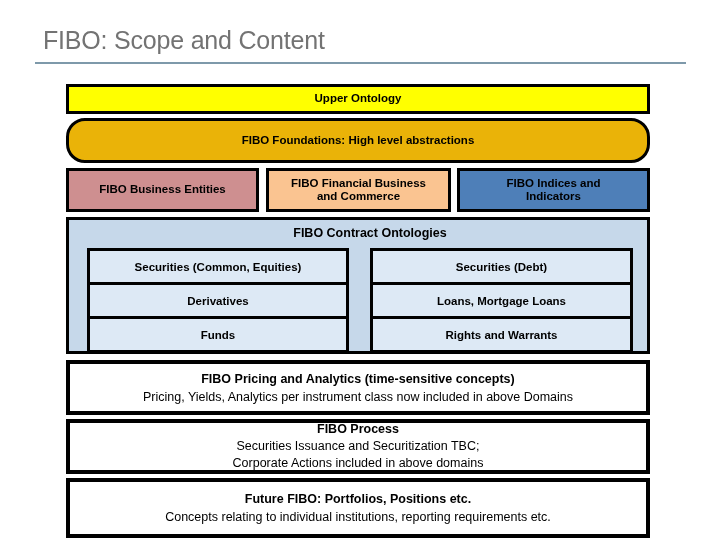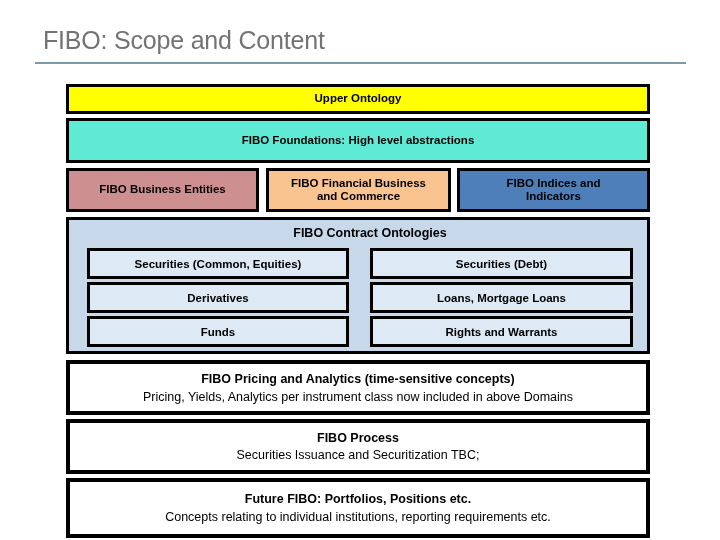--- a/index.html
+++ b/index.html
@@ -24,21 +24,21 @@
   .dom-3{left:457px;top:168px;width:193px;height:44px;padding:12px 30px;}
   .contract{
     position:absolute;box-sizing:border-box;border:3px solid #000;
     left:66px;top:217px;width:584px;height:137px;
   }
   .contract-title{
     position:absolute;left:0;right:0;top:6px;text-align:center;
     font-weight:bold;font-size:12.5px;padding-left:24px;
   }
   .cell{
-    position:absolute;box-sizing:border-box;border:3px solid #000;height:31px;
+    position:absolute;box-sizing:border-box;border:3px solid #000;height:37px;
     display:flex;align-items:center;justify-content:center;text-align:center;
     font-weight:bold;font-size:11.5px;
   }
   .col-a{left:18px;width:262px;}
   .col-b{left:301px;width:263px;}
   .row-0{top:28px;}.row-1{top:62px;}.row-2{top:96px;}
   .wide{
     position:absolute;box-sizing:border-box;border:4px solid #000;background:#fff;
     left:66px;width:584px;display:flex;flex-direction:column;
     align-items:center;justify-content:center;text-align:center;
@@ -53,21 +53,21 @@
 </head>
 <body>
 
 <div id="slide">
 
   <div class="slide-title">FIBO: Scope and Content</div>
   <div class="title-underline" style="background-color: rgb(126, 153, 170);"></div>
 
   <div class="box band-upper" style="background-color: rgb(255, 255, 0);">Upper Ontology</div>
 
-  <div class="box band-foundations" style="background-color: #5eead4;">FIBO Foundations: High level abstractions</div>
+  <div class="box band-foundations" style="background-color: #eab308; border-radius: 19px;">FIBO Foundations: High level abstractions</div>
 
   <div class="box dom-1" style="background-color: rgb(206, 143, 144);">FIBO Business Entities</div>
   <div class="box dom-2" style="background-color: rgb(250, 196, 145);">FIBO Financial Business and Commerce</div>
   <div class="box dom-3" style="background-color: rgb(78, 127, 184);">FIBO Indices and Indicators</div>
 
   <div class="contract" style="background-color: rgb(198, 216, 234);">
     <div class="contract-title">FIBO Contract Ontologies</div>
 
     <div class="cell col-a row-0" style="background-color: rgb(221, 233, 245);">Securities (Common, Equities)</div>
     <div class="cell col-b row-0" style="background-color: rgb(221, 233, 245);">Securities (Debt)</div>
@@ -80,20 +80,21 @@
   </div>
 
   <div class="wide wide-pricing">
     <div class="head">FIBO Pricing and Analytics (time-sensitive concepts)</div>
     <div class="sub">Pricing, Yields, Analytics per instrument class now included in above Domains</div>
   </div>
 
   <div class="wide wide-process">
     <div class="head">FIBO Process</div>
     <div class="sub">Securities Issuance and Securitization TBC;</div>
+    <div class="sub">Corporate Actions included in above domains</div>
   </div>
 
   <div class="wide wide-future">
     <div class="head">Future FIBO: Portfolios, Positions etc.</div>
     <div class="sub">Concepts relating to individual institutions, reporting requirements etc.</div>
   </div>
 
 </div>
 
 </body></html>

